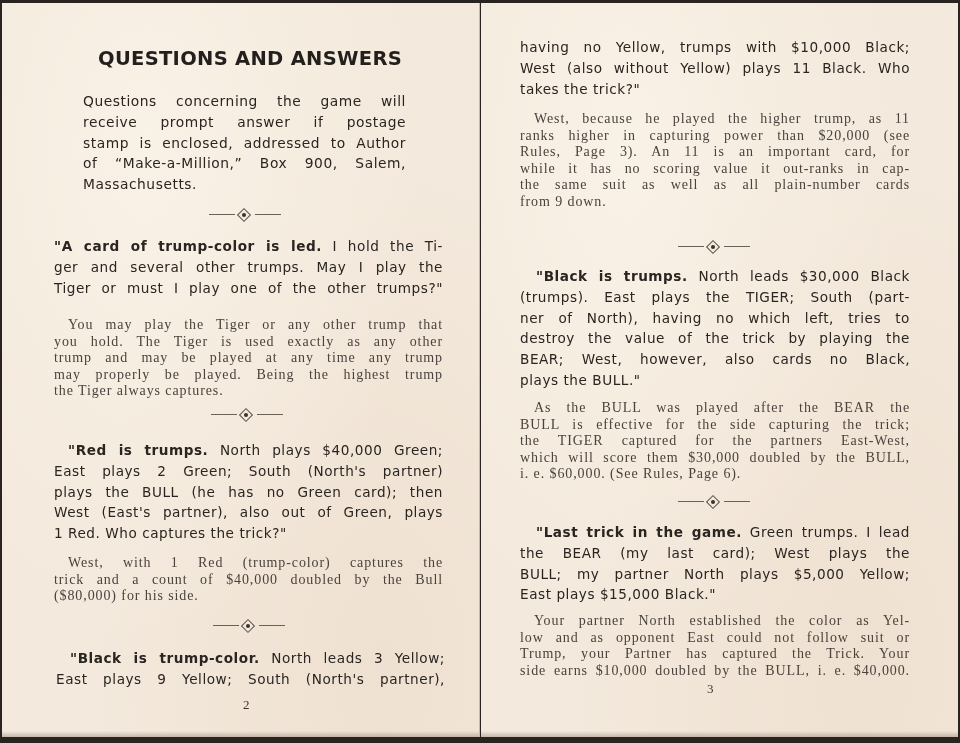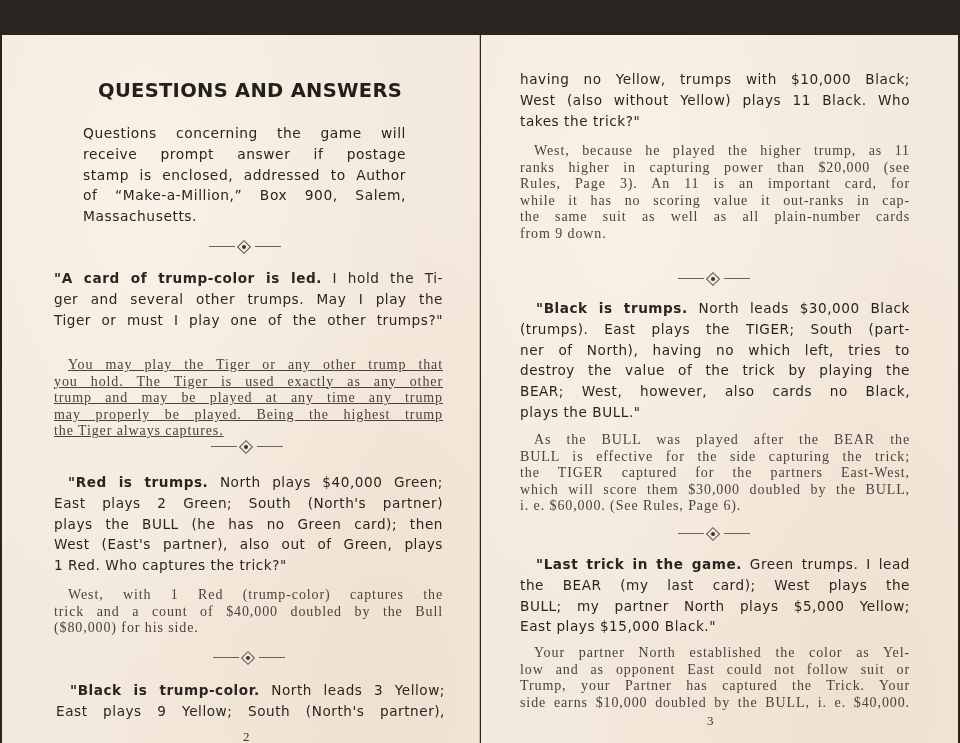--- a/index.html
+++ b/index.html
@@ -4,21 +4,20 @@
 <style>
   html, body { margin: 0; padding: 0; }
   body {
     width: 960px; height: 743px; overflow: hidden;
     background: #2a2420;
     position: relative;
   }
   .spread {
     position: absolute; left: 0; top: 0; width: 960px; height: 572px;
     background: #2a2420;
-    margin-top: 32px;
   }
   .page {
     position: absolute; top: 3px; height: 734px;
     background: #f3e9dc;
     background-image:
       radial-gradient(ellipse at 30% 20%, rgba(255,250,240,0.5), rgba(255,250,240,0) 60%),
       radial-gradient(ellipse at 80% 90%, rgba(236,218,200,0.55), rgba(236,218,200,0) 55%);
     box-sizing: border-box;
     color: #2b2622;
   }
@@ -96,21 +95,21 @@
         <span class="dia"></span>
         <span class="dot"></span>
         <span class="bar r"></span>
     </div>
 
     <div class="q" style="left:52px; top:233px; width:389px;">
       <span class="line"><b>"A card of trump-color is led.</b><span> I hold the Ti-</span></span>
       <span class="line">ger and several other trumps. May I play the</span>
       <span class="line">Tiger or must I play one of the other trumps?"</span>
     </div>
-    <div class="a" style="left:52px; top:322px; width:389px;text-decoration:underline;">
+    <div class="a" style="left:52px; top:314px; width:389px;">
       <span class="line" style="padding-left:14px;box-sizing:border-box;">You may play the Tiger or any other trump that</span>
       <span class="line">you hold. The Tiger is used exactly as any other</span>
       <span class="line">trump and may be played at any time any trump</span>
       <span class="line">may properly be played. Being the highest trump</span>
       <span class="line last">the Tiger always captures.</span>
     </div>
 
     <div class="divider" style="left:209px; top:406px;">
       <span class="bar l"></span>
         <span class="dia"></span>

